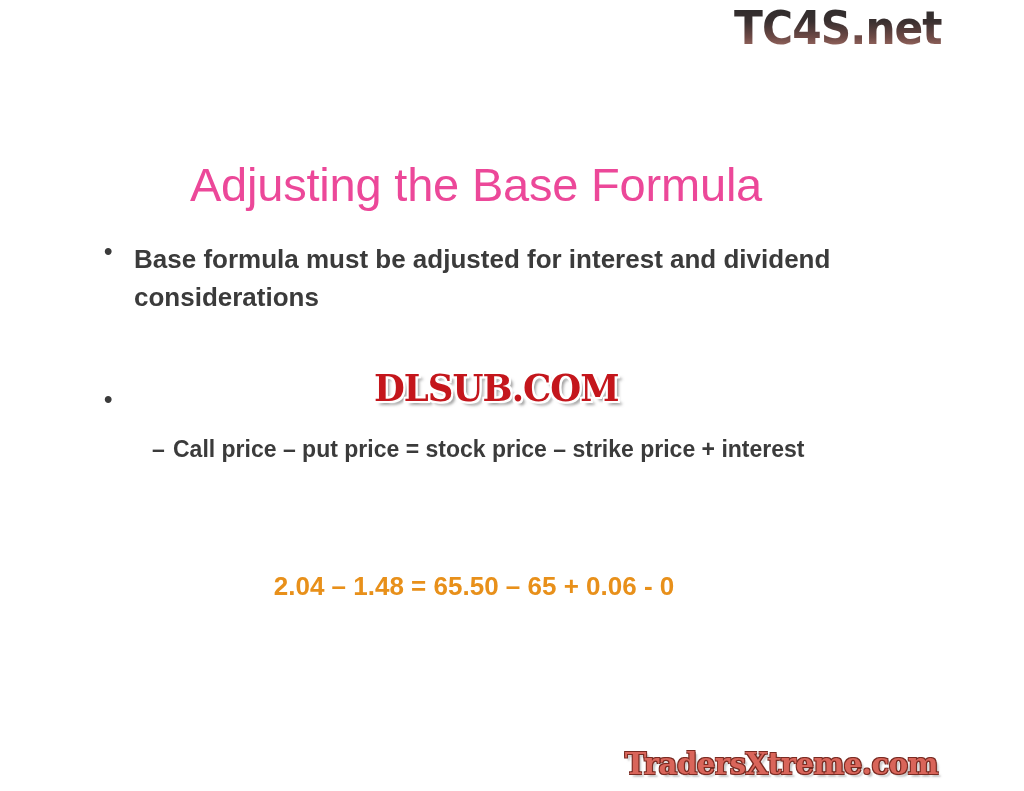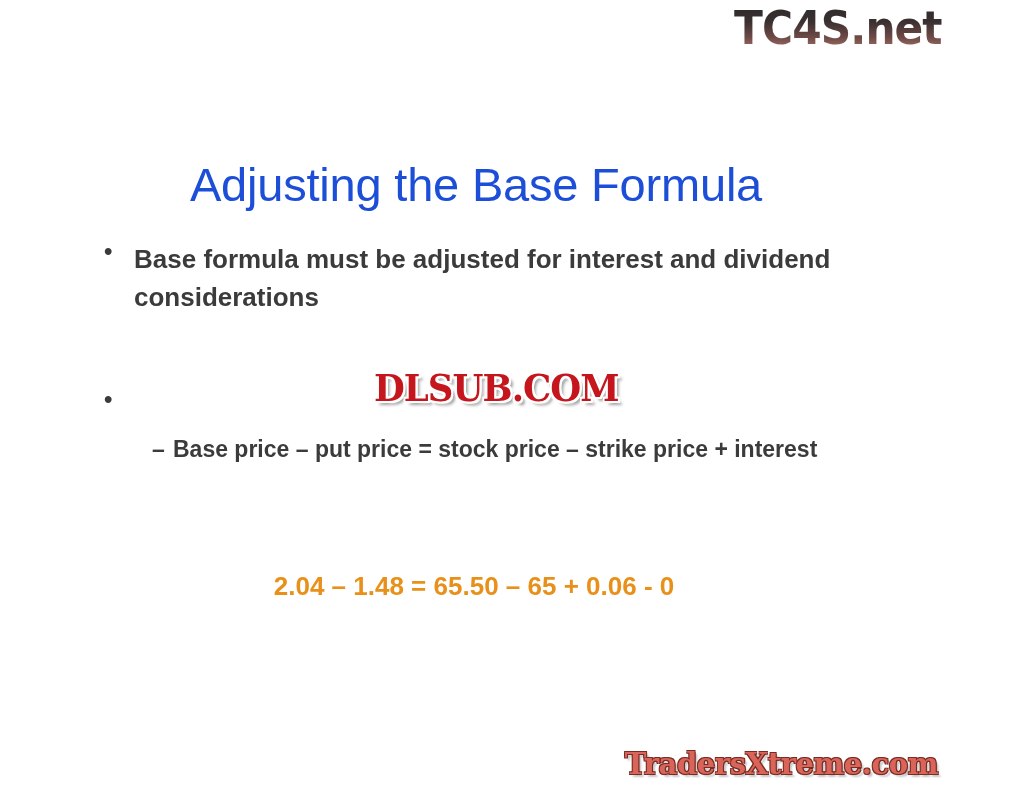--- a/index.html
+++ b/index.html
@@ -39,21 +39,21 @@
     user-select: none;
   }
 
   
   #slide-title {
     position: absolute;
     left: 0;
     right: 0;
     top: 126px;
     text-align: center;
-    color: #1d4ed8;
+    color: #ec4899;
     font-family: "Liberation Sans", sans-serif;
     font-weight: normal;
     font-size: 47px;
     line-height: 56px;
     letter-spacing: -0.2px;
     white-space: nowrap;
   }
 
   
   #body-content {
@@ -194,21 +194,21 @@
 
     <div class="gap-block"></div>
 
     <div class="bullet-row bullet-l1">
       <span class="marker">•</span>
     </div>
 
     <div class="bullet-row bullet-l2">
       <span class="marker">–</span>
       <span class="btext">
-        <span>Base price – put price = stock price – strike price + interest</span>
+        <span>Call price – put price = stock price – strike price + interest</span>
       </span>
     </div>
 
   </div>
 
   <div id="formula-line">2.04 – 1.48 = 65.50 – 65 + 0.06 - 0</div>
 
   <div id="watermark">DLSUB.COM</div>
 
   <div id="footer-logo">TradersXtreme.com</div>

